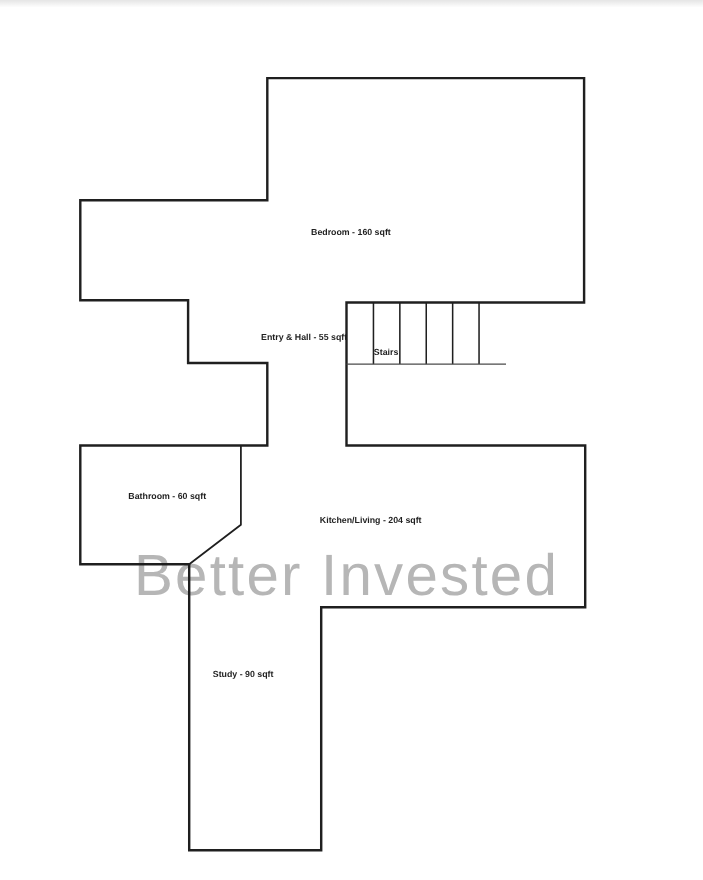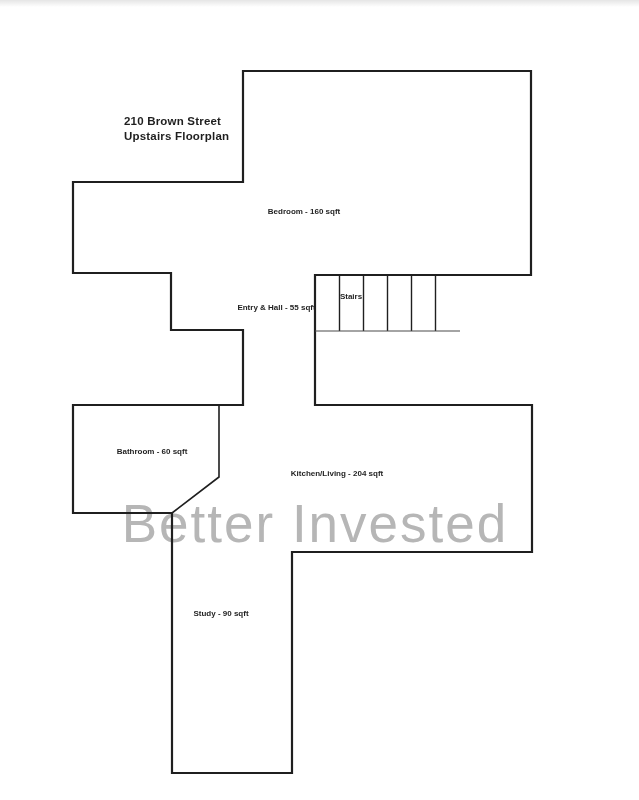--- a/index.html
+++ b/index.html
@@ -48,23 +48,23 @@
     line-height: 15px;
     letter-spacing: 0.2px;
   }
   .room-label {
     position: absolute;
     transform: translate(-50%, -50%);
     font-size: 8px;
     font-weight: 700;
     white-space: nowrap;
   }
-  .lbl-bedroom  { left: 288px; top: 211px; padding-left: 32px; }
+  .lbl-bedroom  { left: 303px; top: 211px; padding-left: 32px; }
   .lbl-entry    { left: 258px; top: 307px; padding-left: 37px; }
-  .lbl-stairs   { left: 351px; top: 296px; }
+  .lbl-stairs   { left: 351px; top: 320px; }
   .lbl-bathroom { left: 152px; top: 451px; }
   .lbl-kitchen  { left: 337px; top: 473px; }
   .lbl-study    { left: 221px; top: 613px; }
 </style>
 </head>
 <body>
 
 <div class="page">
 
   <div class="top-shade"></div>
@@ -77,24 +77,20 @@
     <g stroke-width="1.4" stroke="#1f1f1f">
       <line x1="339.5" y1="275" x2="339.5" y2="331"></line>
       <line x1="363.5" y1="275" x2="363.5" y2="331"></line>
       <line x1="387.5" y1="275" x2="387.5" y2="331"></line>
       <line x1="411.5" y1="275" x2="411.5" y2="331"></line>
       <line x1="435.5" y1="275" x2="435.5" y2="331"></line>
     </g>
     <line stroke-width="1.1" x1="315" y1="331" x2="460" y2="331" stroke="#4a4a4a"></line>
   </svg>
 
-  <div class="title" style="color: rgb(31, 31, 31);">
-    <div>210 Brown Street</div>
-    <div>Upstairs Floorplan</div>
-  </div>
 
   <div class="room-label lbl-bedroom" style="color: rgb(31, 31, 31);">Bedroom - 160 sqft</div>
   <div class="room-label lbl-entry" style="color: rgb(31, 31, 31);">Entry &amp; Hall - 55 sqft</div>
   <div class="room-label lbl-stairs" style="color: rgb(31, 31, 31);">Stairs</div>
   <div class="room-label lbl-bathroom" style="color: rgb(31, 31, 31);">Bathroom - 60 sqft</div>
   <div class="room-label lbl-kitchen" style="color: rgb(31, 31, 31);">Kitchen/Living - 204 sqft</div>
   <div class="room-label lbl-study" style="color: rgb(31, 31, 31);">Study - 90 sqft</div>
 
 </div>
 

